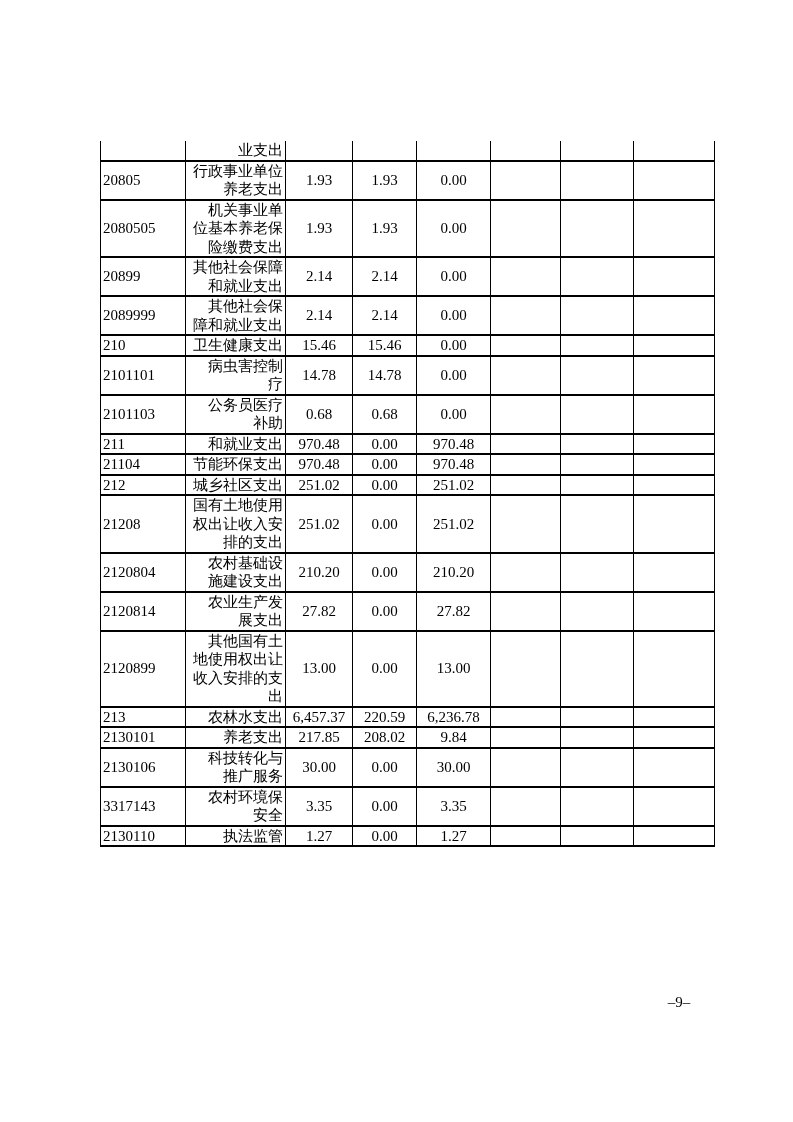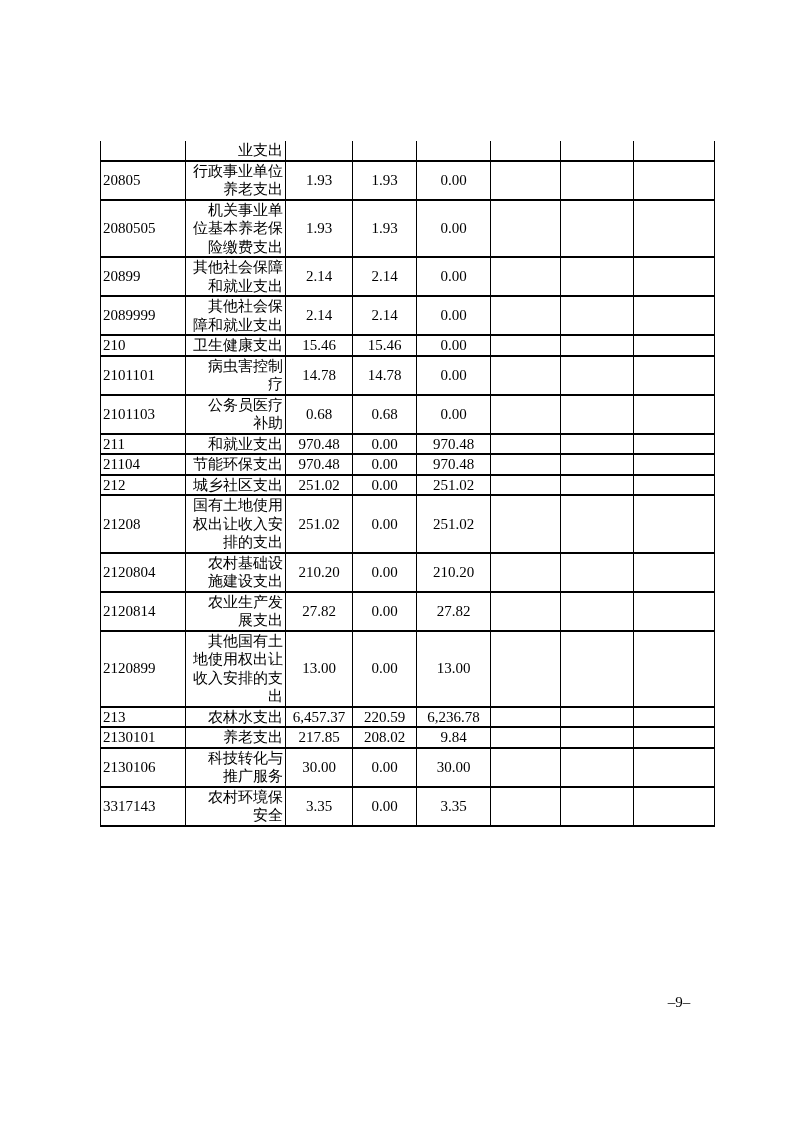--- a/index.html
+++ b/index.html
@@ -265,19 +265,29 @@
     <td class="code">3317143</td>
     <td class="name indent">农村环境保
 安全</td>
     <td class="val">3.35</td>
     <td class="val">0.00</td>
     <td class="val">3.35</td>
     <td class="empty"></td>
     <td class="empty"></td>
     <td class="empty"></td>
   </tr>
+          <tr>
+    <td class="code">2130110</td>
+    <td class="name indent">执法监管</td>
+    <td class="val">1.27</td>
+    <td class="val">0.00</td>
+    <td class="val">1.27</td>
+    <td class="empty"></td>
+    <td class="empty"></td>
+    <td class="empty"></td>
+  </tr>
         </tbody>
     </table>
   </div>
 
   <div class="pagenum">–9–</div>
 
 </div>
 
 </body></html>

